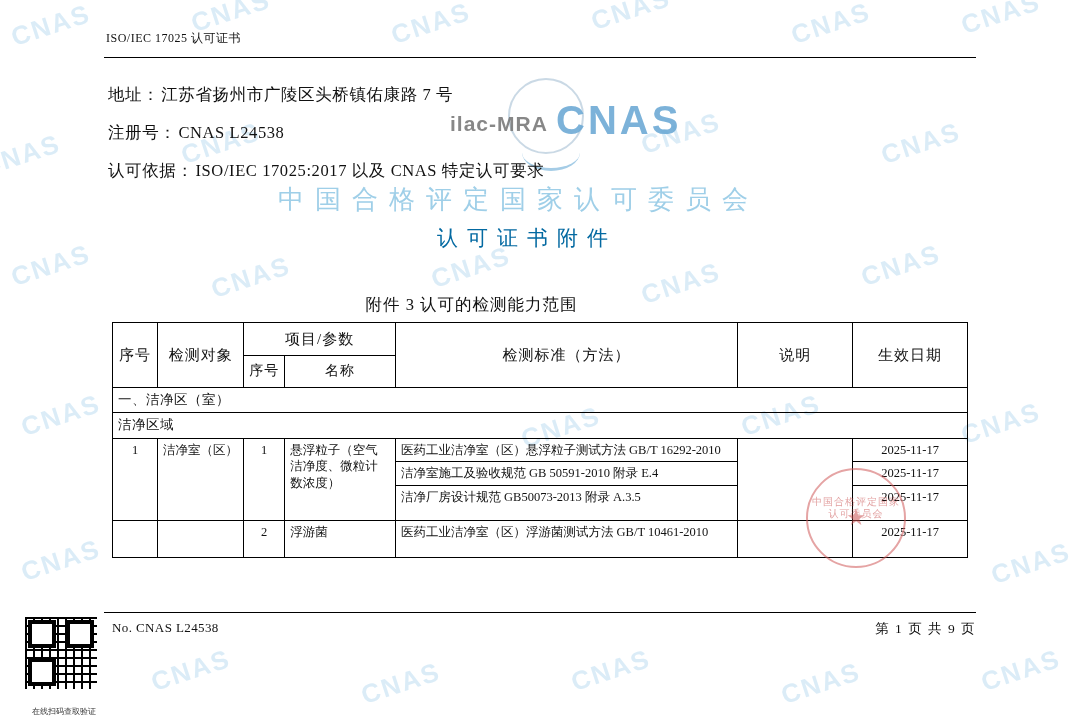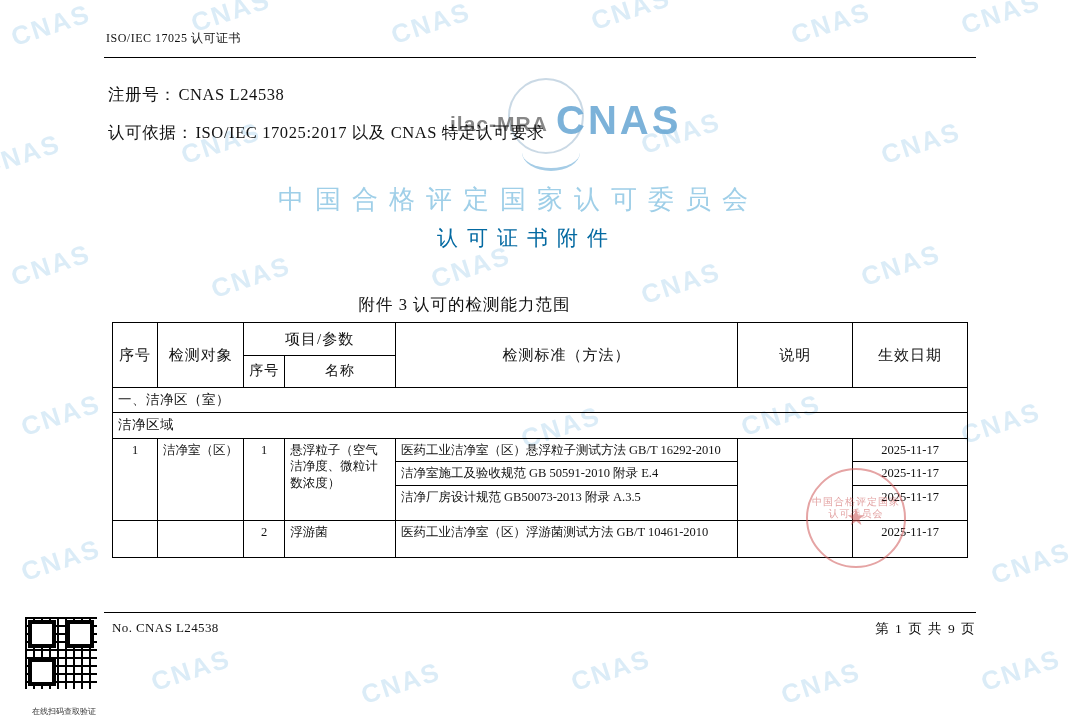--- a/index.html
+++ b/index.html
@@ -146,20 +146,21 @@
 
   
   #annex-title {
     position: absolute;
     left: 0;
     top: 294px;
     width: 929px;
     text-align: center;
     font-size: 16.5px;
     letter-spacing: 1px;
+    padding-left: 7px;
   }
 
   
   #cap-table {
     position: absolute;
     left: 112px;
     top: 322px;
     width: 856px;
     border-collapse: collapse;
     table-layout: fixed;
@@ -337,20 +338,23 @@
 </div>
 <div id="cn-line1">中国合格评定国家认可委员会</div>
 <div id="cn-line2">认可证书附件</div>
 
 <div id="page">
 
   <div id="doc-header">ISO/IEC 17025 认可证书</div>
   <div class="head-rule"></div>
 
   <div id="info">
+    <div class="row">
+      <span>地址：</span><span class="val">江苏省扬州市广陵区头桥镇佑康路 7 号</span>
+    </div>
     <div class="row">
       <span>注册号：</span><span class="val">CNAS L24538</span>
     </div>
     <div class="row">
       <span>认可依据：</span><span class="val">ISO/IEC 17025:2017 以及 CNAS 特定认可要求</span>
     </div>
   </div>
 
   <div id="annex-title">附件 3   认可的检测能力范围</div>
 

